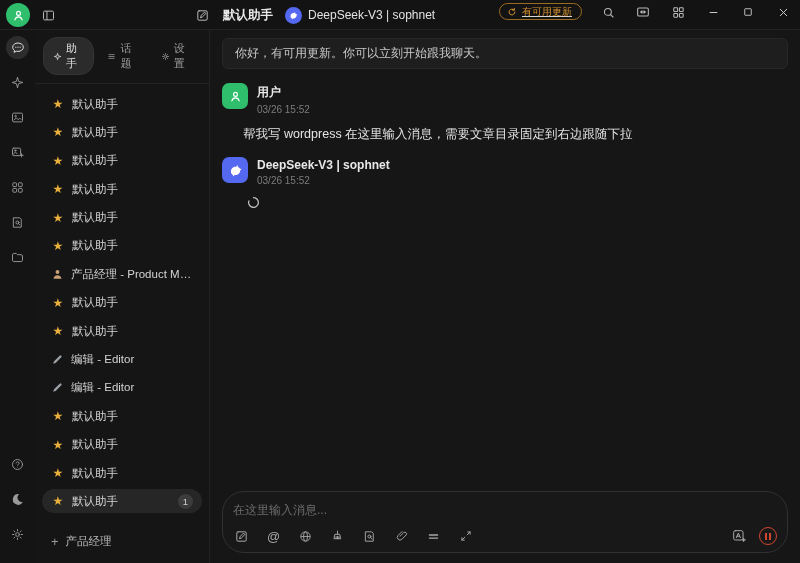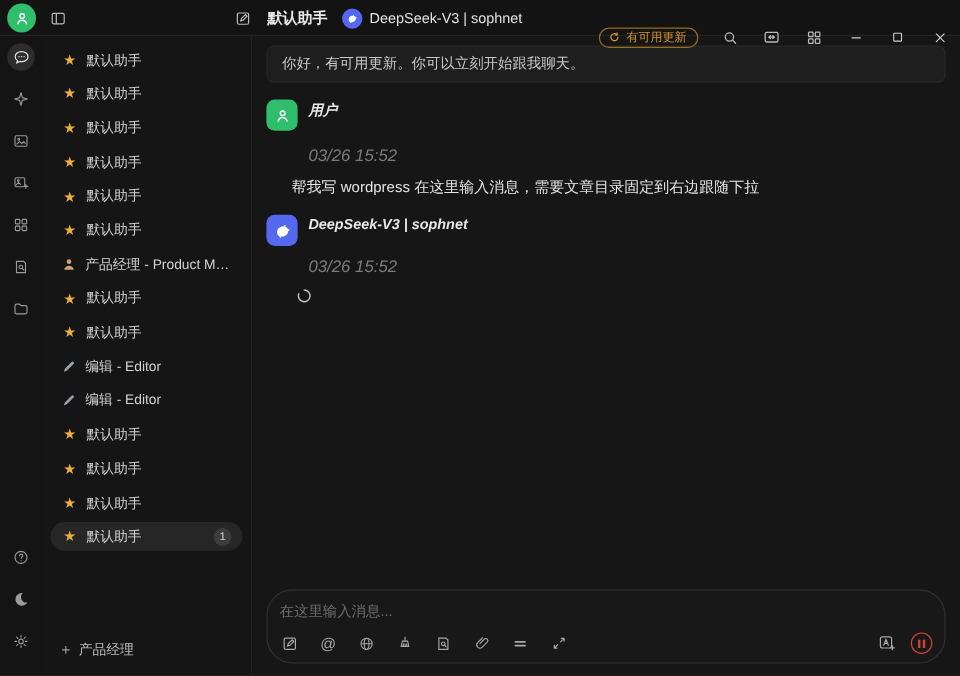--- a/index.html
+++ b/index.html
@@ -1,29 +1,29 @@
 <!DOCTYPE html>
 <html><head>
 <meta charset="utf-8">
 <style>
   * { margin:0; padding:0; box-sizing:border-box; }
   html,body { width:800px; height:563px; overflow:hidden; background:#101010;
     font-family:"Liberation Sans","DejaVu Sans",sans-serif; color:#d8d8d8; }
-  .window { width:800px; height:563px; display:flex; flex-direction:column; background:#c2410c; }
+  .window { width:800px; height:563px; display:flex; flex-direction:column; background:#fde047; }
 
   
   .titlebar { position:relative; height:30px; flex:0 0 30px; background:#131313;
     border-bottom:1px solid #232323; display:flex; align-items:center; }
   .tb-left { position:absolute; left:6px; top:0; height:30px; display:flex; align-items:center; gap:9px; }
   .avatar-app { width:24px; height:24px; border-radius:50%; background:#2fbe6c; display:flex; align-items:center; justify-content:center; }
   .tb-main { position:absolute; left:193px; top:0; height:30px; display:flex; align-items:center; gap:12px; }
   .tb-title { font-size:12.5px; font-weight:bold; color:#e8e8e8; }
   .model-chip { display:flex; align-items:center; gap:6px; font-size:12px; color:#e2e2e2; cursor:default; }
   .model-ava { width:17px; height:17px; border-radius:50%; background:#5468f0; display:flex; align-items:center; justify-content:center; }
-  .tb-right { position:absolute; right:8px; top:16px; height:30px; display:flex; align-items:center; gap:17px; }
+  .tb-right { position:absolute; right:8px; top:3px; height:30px; display:flex; align-items:flex-start; gap:17px;text-decoration:underline; }
   .update-badge { display:flex; align-items:center; gap:5px; border:1px solid #9a6b22; color:#d6932f;
     border-radius:9px; padding:1px 9px 1px 7px; font-size:10px; height:17px; }
   .icon-btn { color:#b9b9b9; display:flex; align-items:center; justify-content:center; width:18px; height:18px; }
   .winctl { color:#cfcfcf; }
 
   
   .body-row { flex:1; display:flex; min-height:0; }
 
   
   .rail { width:35px; flex:0 0 35px; background:#141414; display:flex; flex-direction:column; align-items:center;
@@ -50,26 +50,26 @@
   .star-glyph { color:#e9b03c; font-size:12px; line-height:1; width:14px; text-align:center; }
   .add-row { display:flex; align-items:center; gap:7px; padding:2px 16px 14px 16px; font-size:11.5px; color:#bdbdbd; }
   .plus-glyph { color:#9a9a9a; font-size:13px; line-height:1; }
 
   
   .main { flex:1; background:#161616; display:flex; flex-direction:column; min-width:0; }
   .greeting { margin:8px 12px 2px 12px; background:#1e1e1e; border:1px solid #282828; border-radius:6px;
     padding:6px 12px; font-size:12px; color:#c9c9c9; }
   .messages { flex:1; padding:12px 12px 0 12px; overflow:hidden; }
   .msg { margin-bottom:14px; }
-  .msg-head { display:flex; gap:9px;font-style:italic; }
+  .msg-head { display:flex; gap:9px; }
   .msg-ava { width:26px; height:26px; border-radius:7px; display:flex; align-items:center; justify-content:center; flex:0 0 26px; }
   .msg-ava.user { background:#2fbe6c; }
   .msg-ava.ds { background:#5468f0; }
   .msg-name { font-size:12px; font-weight:bold; color:#e8e8e8; padding-top:1px; }
-  .msg-time { font-size:14px; color:#7c7c7c; margin-top:20px; }
+  .msg-time { font-size:10px; color:#7c7c7c; margin-top:3px; }
   .msg-body { margin-left:21px; margin-top:10px; font-size:12.5px; color:#e4e4e4; line-height:1.45; }
   .msg-footer { margin-left:21px; margin-top:9px; border-top:1px dashed #2e2e2e; padding-top:6px;
     font-size:10.5px; color:#8b8b8b; }
   .spinner-wrap { margin-left:25px; margin-top:10px; color:#bdbdbd; }
   .spinner { animation:spin 1s linear infinite; transform-origin:center; display:block; }
   @keyframes spin { to { transform:rotate(360deg); } }
 
   
   .composer { margin:0 12px 10px 12px; border:1px solid #313131; border-radius:22px; background:#181818;
     padding:8px 10px 7px 10px; }
@@ -239,20 +239,43 @@
         <span class="rail-item">
           <svg width="15" height="15" viewBox="0 0 24 24" fill="none" stroke="currentColor" stroke-width="1.5" stroke-linecap="round">
             <circle cx="12" cy="12" r="3"></circle>
             <path d="M12 4v2.2M12 17.8V20M4 12h2.2M17.8 12H20M6.3 6.3l1.6 1.6M16.1 16.1l1.6 1.6M17.7 6.3l-1.6 1.6M7.9 16.1l-1.6 1.6"></path>
           </svg>
         </span>
       </div>
     </div>
 
     <div class="sidebar">
+      <div class="tabs">
+        <span class="tab selected">
+          <svg width="11" height="11" viewBox="0 0 24 24" fill="none" stroke="currentColor" stroke-width="2" stroke-linejoin="round">
+            <path d="M12 3.5l1.8 6.7 6.7 1.8-6.7 1.8-1.8 6.7-1.8-6.7-6.7-1.8 6.7-1.8z"></path>
+          </svg>
+          <span>助手</span>
+        </span>
+        <span class="tab">
+          <svg width="11" height="11" viewBox="0 0 24 24" fill="none" stroke="currentColor" stroke-width="2" stroke-linecap="round">
+            <line x1="5" y1="7" x2="19" y2="7"></line>
+              <line x1="5" y1="12" x2="19" y2="12"></line>
+              <line x1="5" y1="17" x2="19" y2="17"></line>
+          </svg>
+          <span>话题</span>
+        </span>
+        <span class="tab">
+          <svg width="11" height="11" viewBox="0 0 24 24" fill="none" stroke="currentColor" stroke-width="2" stroke-linecap="round">
+            <circle cx="12" cy="12" r="3.4"></circle>
+              <path d="M12 4v2.4M12 17.6V20M4 12h2.4M17.6 12H20M6.2 6.2l1.7 1.7M16.1 16.1l1.7 1.7M17.8 6.2l-1.7 1.7M7.9 16.1l-1.7 1.7"></path>
+          </svg>
+          <span>设置</span>
+        </span>
+      </div>
 
       <div class="a-list">
         <div class="a-item">
           <span class="star-glyph">★</span>
           <span class="a-label">默认助手</span>
         </div>
         <div class="a-item">
           <span class="star-glyph">★</span>
           <span class="a-label">默认助手</span>
         </div>

